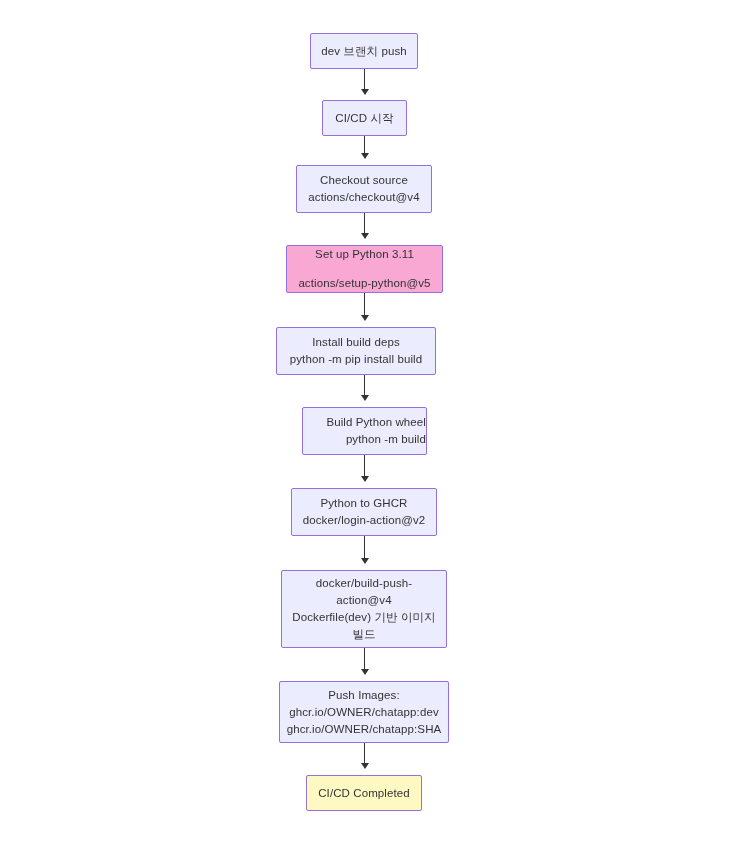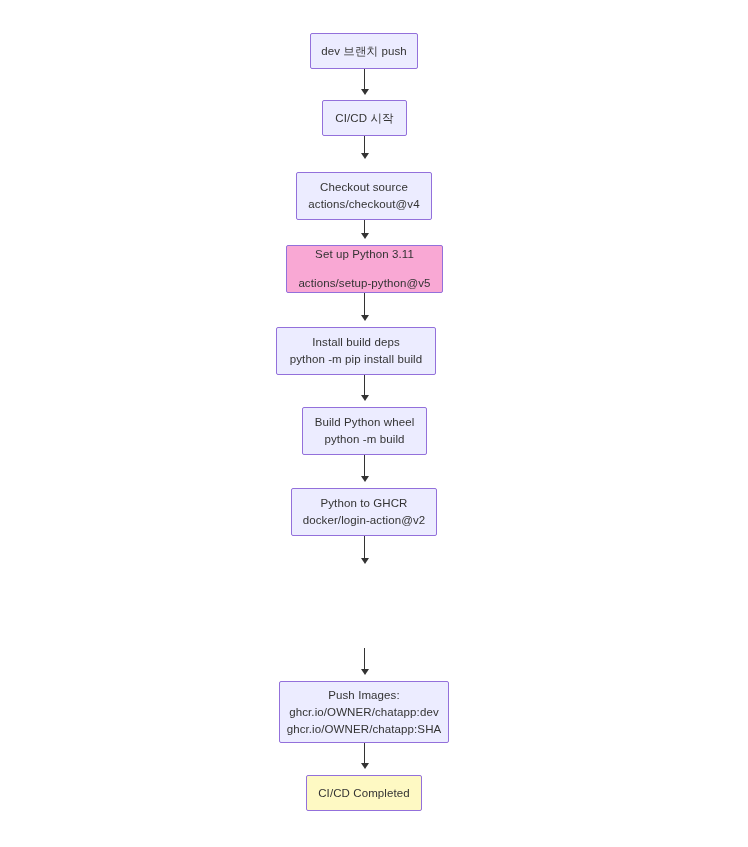--- a/index.html
+++ b/index.html
@@ -99,39 +99,45 @@
     <div class="edge" style="left: 364px; top: 743px; width: 1.2px; height: 26px;">
       <div class="shaft" style="height: 21px; background: rgb(51, 51, 51);"></div>
       <div class="head" style="top: 20px; border-top-color: rgb(51, 51, 51);"></div>
     </div>
     <div class="node" style="left: 310px; top: 33px; width: 108px; height: 36px; background: rgb(236, 236, 255); border-color: rgb(147, 112, 219); color: rgb(51, 51, 51);">
       <span class="line">dev 브랜치 push</span>
     </div>
     <div class="node" style="left: 322px; top: 100px; width: 85px; height: 36px; background: rgb(236, 236, 255); border-color: rgb(147, 112, 219); color: rgb(51, 51, 51);">
       <span class="line">CI/CD 시작</span>
     </div>
-    <div class="node" style="left: 296px; top: 172px; width: 136px; height: 48px; background: rgb(236, 236, 255); border-color: rgb(147, 112, 219); color: rgb(51, 51, 51);">
+    <div class="node" style="left: 296px; top: 165px; width: 136px; height: 48px; background: rgb(236, 236, 255); border-color: rgb(147, 112, 219); color: rgb(51, 51, 51);">
       <span class="line">Checkout source</span>
       <span class="line">actions/checkout@v4</span>
     </div>
     <div class="node" style="left: 286px; top: 245px; width: 157px; height: 48px; background: #f9a8d4; border-color: rgb(147, 112, 219); color: rgb(51, 51, 51); gap: 12px;">
       <span class="line">Set up Python 3.11</span>
       <span class="line">actions/setup-python@v5</span>
     </div>
     <div class="node" style="left: 276px; top: 327px; width: 160px; height: 48px; background: rgb(236, 236, 255); border-color: rgb(147, 112, 219); color: rgb(51, 51, 51);">
       <span class="line">Install build deps</span>
       <span class="line">python -m pip install build</span>
     </div>
-    <div class="node" style="left: 302px; top: 407px; width: 125px; height: 48px; background: rgb(236, 236, 255); border-color: rgb(147, 112, 219); color: rgb(51, 51, 51);">
+    <div class="node" style="left: 302px; top: 407px; width: 125px; height: 48px; background: rgb(236, 236, 255); border-color: rgb(147, 112, 219); color: rgb(51, 51, 51); text-align: right;">
       <span class="line">Build Python wheel</span>
       <span class="line">python -m build</span>
     </div>
     <div class="node" style="left: 291px; top: 488px; width: 146px; height: 48px; background: rgb(236, 236, 255); border-color: rgb(147, 112, 219); color: rgb(51, 51, 51);">
       <span class="line">Python to GHCR</span>
       <span class="line">docker/login-action@v2</span>
+    </div>
+    <div class="node" style="left: 281px; top: 570px; width: 166px; height: 78px; background: rgb(236, 236, 255); border-color: rgb(147, 112, 219); color: rgb(51, 51, 51);">
+      <span class="line">docker/build-push-</span>
+      <span class="line">action@v4</span>
+      <span class="line">Dockerfile(dev) 기반 이미지</span>
+      <span class="line">빌드</span>
     </div>
     <div class="node" style="left: 279px; top: 681px; width: 170px; height: 62px; background: rgb(236, 236, 255); border-color: rgb(147, 112, 219); color: rgb(51, 51, 51);">
       <span class="line">Push Images:</span>
       <span class="line">ghcr.io/OWNER/chatapp:dev</span>
       <span class="line">ghcr.io/OWNER/chatapp:SHA</span>
     </div>
     <div class="node" style="left: 306px; top: 775px; width: 116px; height: 36px; background: #fef9c3; border-color: rgb(147, 112, 219); color: rgb(51, 51, 51);">
       <span class="line">CI/CD Completed</span>
     </div>
   </div>

